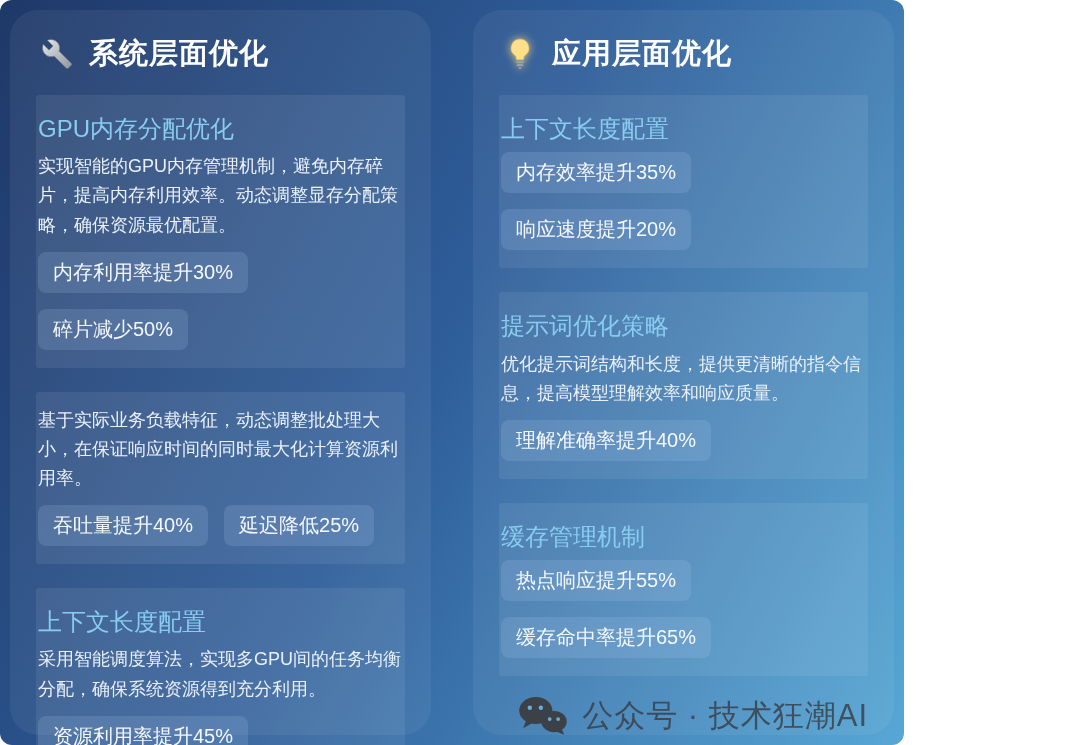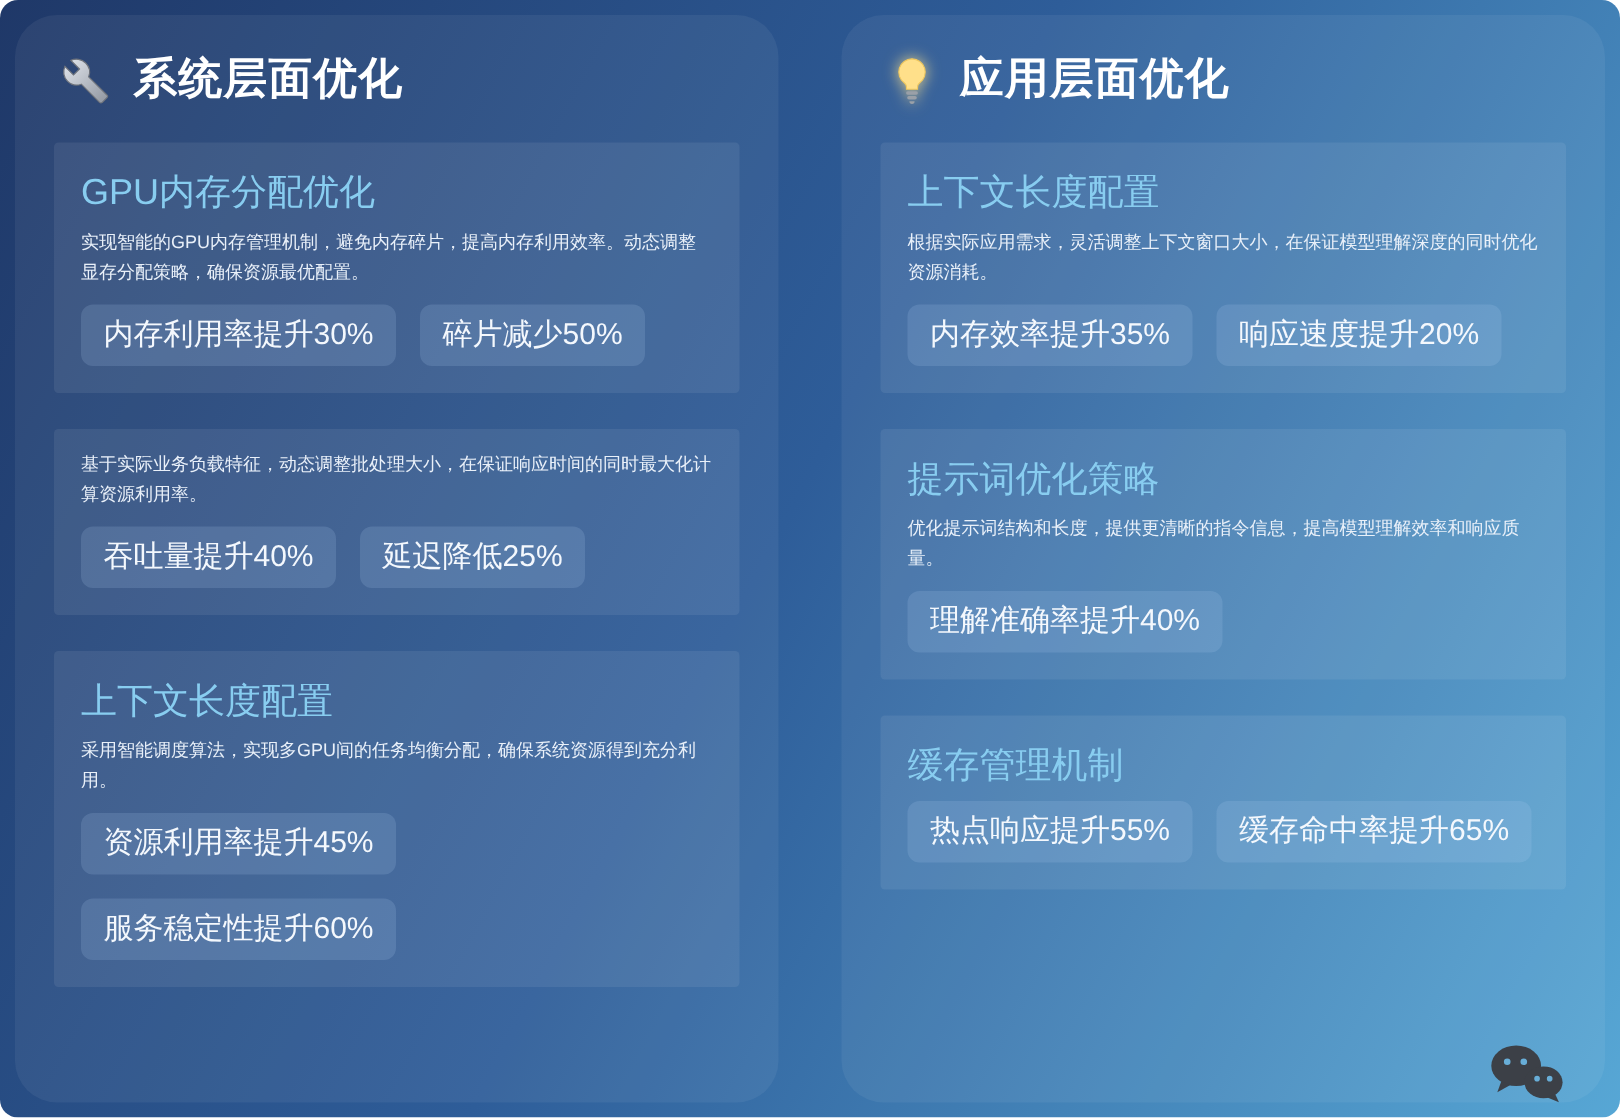--- a/index.html
+++ b/index.html
@@ -1,21 +1,21 @@
 <!DOCTYPE html>
 <html><head>
 <meta charset="utf-8">
 <style>
   html,body{margin:0;padding:0;background:#ffffff;}
   *{box-sizing:border-box;}
   body{font-family:"Liberation Sans","DejaVu Sans",sans-serif;}
 
   .stage{
     position:relative;
-    width:1080px;height:745px;
+    width:904px;height:745px;
     padding:10px;
     display:flex;gap:42px;
     background:linear-gradient(118deg,#1f3868 0%,#2e5d99 48%,#57a7d5 100%);
     border-radius:12px;
     overflow:hidden;
   }
 
   .panel{
     flex:1 1 0;
     background:rgba(255,255,255,0.06);
@@ -33,33 +33,33 @@
     color:#ffffff;letter-spacing:1px;
     line-height:1.35;
   }
   .hdr-icon{width:34px;height:34px;display:inline-flex;align-items:center;justify-content:center;}
   .hdr-icon svg{width:32px;height:32px;}
   .bulb-glow svg{filter:drop-shadow(0 0 5px rgba(255,228,140,0.85));}
 
   .card{
     background:rgba(255,255,255,0.075);
     border-radius:3px;
-    padding:14px 18px 18px;
+    padding:14px 2px 18px;
     margin-bottom:24px;
   }
   .card:last-child{margin-bottom:15px;}
   .card h2{
     margin:4px 0 8px;
     font-size:24px;font-weight:500;
     color:#88cdf0;
     line-height:1.3;
   }
   .card p{
     margin:0 0 12px;
-    font-size:12px;line-height:1.62;
+    font-size:18px;line-height:1.62;
     color:#e9f0f9;
   }
   .badges{display:flex;gap:16px;flex-wrap:wrap;}
   .badge{
     display:inline-block;
     background:rgba(175,210,245,0.17);
     border-radius:8px;
     padding:7px 15px;
     font-size:20px;color:#f4f8fd;
     line-height:1.35;
@@ -132,21 +132,20 @@
           <rect x="8.8" y="18.6" width="6.4" height="1.9" rx="0.95" fill="#9aa0a8"></rect>
           <rect x="9.4" y="21.1" width="5.2" height="1.9" rx="0.95" fill="#9aa0a8"></rect>
           <path d="M10.6 24h2.8a1.4 1.4 0 0 1-2.8 0z" fill="#9aa0a8"></path>
         </svg>
       </span>
       <h1>应用层面优化</h1>
     </header>
 
     <div class="card">
       <h2>上下文长度配置</h2>
-      <p>根据实际应用需求，灵活调整上下文窗口大小，在保证模型理解深度的同时优化资源消耗。</p>
       <div class="badges">
         <span class="badge">内存效率提升35%</span>
         <span class="badge">响应速度提升20%</span>
       </div>
     </div>
 
     <div class="card">
       <h2>提示词优化策略</h2>
       <p>优化提示词结构和长度，提供更清晰的指令信息，提高模型理解效率和响应质量。</p>
       <div class="badges">
@@ -173,15 +172,16 @@
           <path d="M40.5 31 L42.8 36 L35.5 33 Z"></path>
         </g>
         <g fill="#68aed8">
           <circle cx="11.6" cy="11.6" r="2"></circle>
           <circle cx="21.6" cy="11.6" r="2"></circle>
           <circle cx="29.6" cy="21.8" r="1.7"></circle>
           <circle cx="37.2" cy="21.8" r="1.7"></circle>
         </g>
       </svg>
     </span>
+    <span>公众号 · 技术狂潮AI</span>
   </div>
 
 </div>
 
 </body></html>

